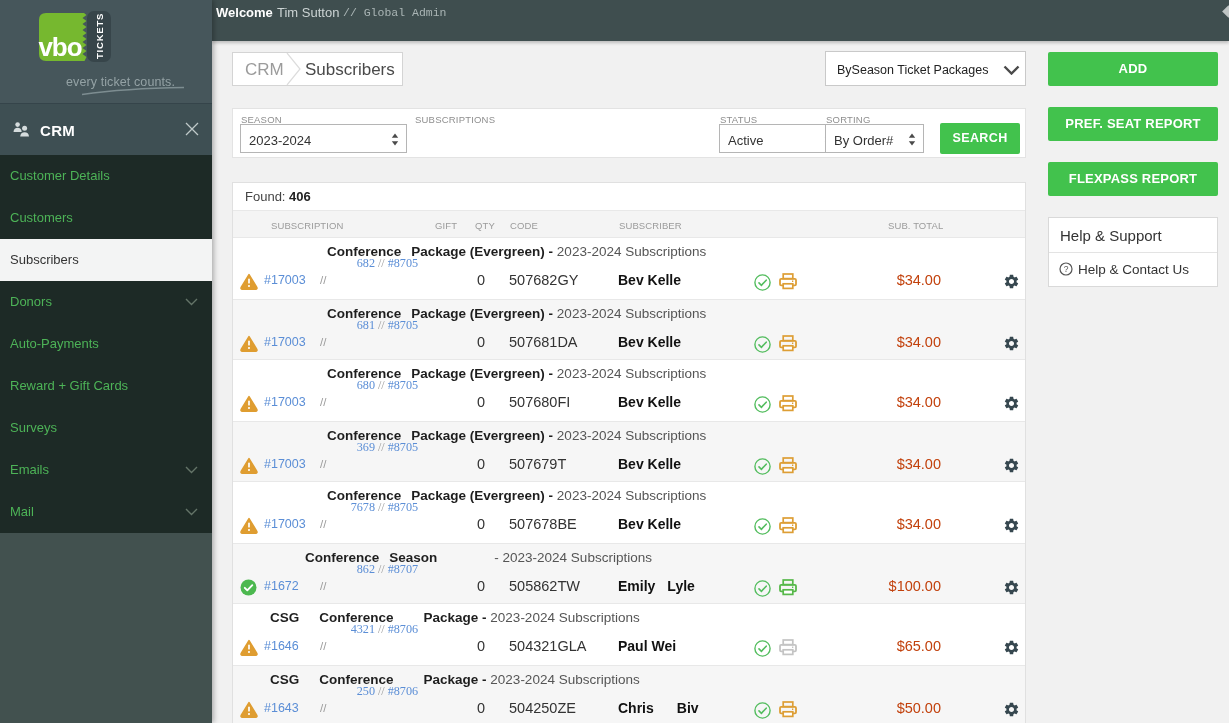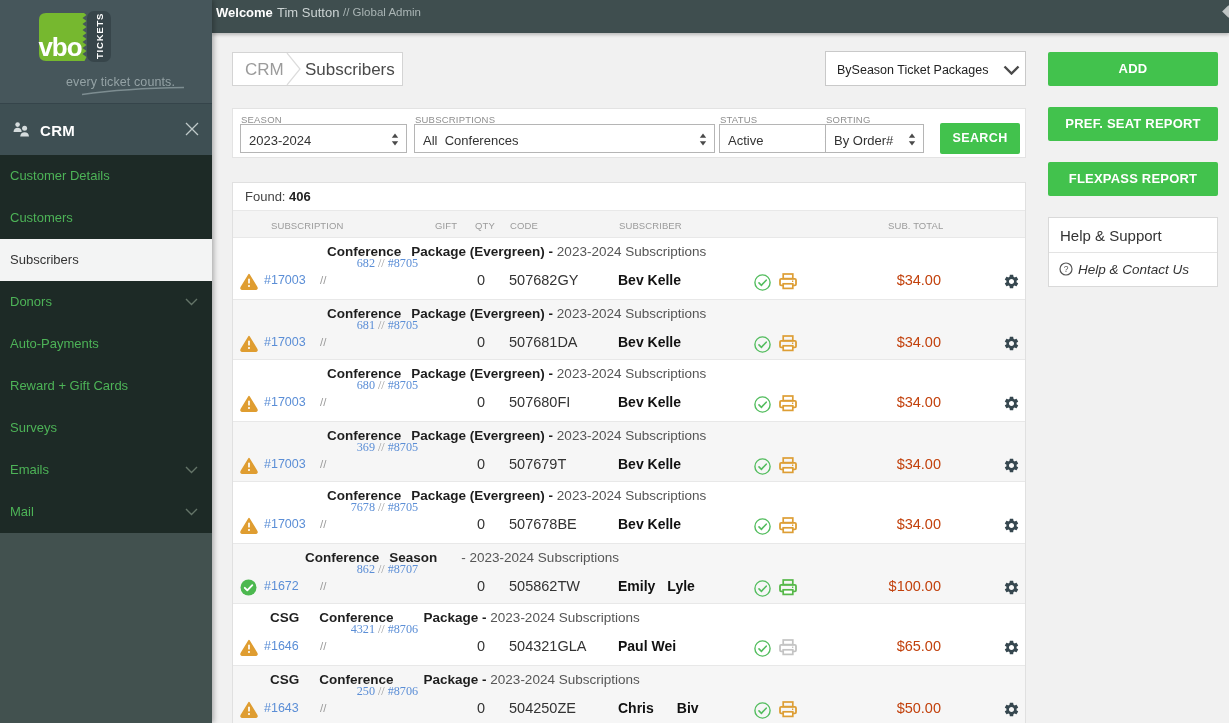--- a/index.html
+++ b/index.html
@@ -12,45 +12,45 @@
 #side-top { position:absolute; left:0; top:0; width:212px; height:103px; background:#46565b; }
 #tagline { position:absolute; left:66px; top:75px; font-size:12.5px; color:#94a2a5; letter-spacing:.1px; }
 #crm-head { position:absolute; left:0; top:103px; width:212px; height:52px; background:#3e4f53; border-top:1px solid #35444a; }
 #crm-head .ttl { position:absolute; left:40px; top:18px; font-size:15px; font-weight:bold; color:#fff; letter-spacing:.3px; }
 #menu { position:absolute; left:0; top:155px; width:212px; height:378px; background:#1d2a26; }
 .mitem { position:relative; width:212px; height:42px; color:#4db357; font-size:13px; line-height:42px; padding-left:10px; }
 .mitem.active { background:#f3f4f4; color:#333; }
 .mchev { position:absolute; right:14px; top:17px; }
 
 
-#topbar { position:absolute; left:212px; top:0; width:1017px; height:33px; background:#3f4e4f; box-shadow:0 2px 3px rgba(0,0,0,.22); z-index:4; }
+#topbar { position:absolute; left:212px; top:0; width:1017px; height:41px; background:#3f4e4f; box-shadow:0 2px 3px rgba(0,0,0,.22); z-index:4; }
 #topbar .w { position:absolute; left:4px; top:5px; font-size:13px; font-weight:bold; color:#fff; }
 #topbar .n { position:absolute; left:65px; top:5px; font-size:13px; color:#ccd4d4; }
-#topbar .g { position:absolute; left:131px; top:6px; font-size:11.5px; color:#aab5b5; }
+#topbar .g { position:absolute; left:131px; top:6px; font-size:11.5px; color:#aab5b5;font-family:Liberation Mono, monospace; }
 #scrdia { position:absolute; left:1224px; top:7px; width:9px; height:9px; background:#bfc4c4; transform:rotate(45deg); z-index:6; }
 
 
 #bc { position:absolute; left:232px; top:52px; width:171px; height:34px; background:#fff; border:1px solid #d4d4d4; }
 #bc .crm { position:absolute; left:12px; top:7px; font-size:17px; color:#9b9b9b; }
 #bc .sub { position:absolute; left:72px; top:7px; font-size:17px; color:#4a4a4a; }
 #bc svg { position:absolute; left:53px; top:0; }
 
 
 #dd { position:absolute; left:825px; top:51px; width:201px; height:35px; background:#fff; border:1px solid #c9c9c9; }
 #dd .t { position:absolute; left:11px; top:11px; font-size:12.5px; color:#222; }
 #dd svg { position:absolute; left:177px; top:13px; }
 
 
 .gbtn { position:absolute; left:1048px; width:170px; height:34px; background:#42c24d; border-radius:2px; color:#fff; font-weight:bold; font-size:13px; letter-spacing:.2px; text-align:center; line-height:34px; }
 
 
 #help { position:absolute; left:1048px; top:217px; width:170px; height:70px; background:#fff; border:1px solid #d9d9d9; }
 #help .t1 { position:absolute; left:11px; top:9px; font-size:15px; color:#333; }
 #help .dv { position:absolute; left:0; top:34px; width:168px; height:1px; background:#e3e3e3; }
-#help .t2 { position:absolute; left:29px; top:44px; font-size:13.5px; color:#333;font-style:italic; }
+#help .t2 { position:absolute; left:29px; top:44px; font-size:13.5px; color:#333; }
 #help svg { position:absolute; left:10px; top:44px; }
 
 
 #filter { position:absolute; left:232px; top:108px; width:794px; height:50px; background:#fff; border:1px solid #e3e3e3; }
 .flabel { position:absolute; top:5px; font-size:9.5px; color:#8e8e8e; letter-spacing:.2px; }
 .fsel { position:absolute; top:15px; height:29px; background:#fff; border:1px solid #b5b5b5;padding-left:20px; }
 .fsel .t { position:absolute; left:8px; top:8px; font-size:13px; color:#333; }
 .fsel svg.sp { position:absolute; right:7px; top:8px; }
 #fsearch { position:absolute; left:707px; top:14px; width:80px; height:31px; background:#42c24d; border-radius:2px; color:#fff; font-weight:bold; font-size:12.5px; letter-spacing:.4px; text-align:center; line-height:31px; }
 
@@ -181,27 +181,20 @@
     <span class="flabel" style="left:182px">SUBSCRIPTIONS</span>
     <span class="flabel" style="left:487px">STATUS</span>
     <span class="flabel" style="left:593px">SORTING</span>
     <div class="fsel" style="left:7px;width:167px">
       <span class="t">2023-2024</span>
       <svg class="sp" width="8" height="13" viewBox="0 0 8 13">
           <path d="M4 0.5 L7.2 4.7 H0.8 Z" fill="#4a4a4a"></path>
           <path d="M4 12.5 L0.8 8.3 H7.2 Z" fill="#4a4a4a"></path>
         </svg>
     </div>
-    <div class="fsel" style="left:181px;width:301px">
-      <span class="t">All&nbsp; Conferences</span>
-      <svg class="sp" width="8" height="13" viewBox="0 0 8 13">
-          <path d="M4 0.5 L7.2 4.7 H0.8 Z" fill="#4a4a4a"></path>
-          <path d="M4 12.5 L0.8 8.3 H7.2 Z" fill="#4a4a4a"></path>
-        </svg>
-    </div>
     <div class="fsel" style="left:486px;width:121px">
       <span class="t">Active</span>
       <svg class="sp" width="8" height="13" viewBox="0 0 8 13">
           <path d="M4 0.5 L7.2 4.7 H0.8 Z" fill="#4a4a4a"></path>
           <path d="M4 12.5 L0.8 8.3 H7.2 Z" fill="#4a4a4a"></path>
         </svg>
     </div>
     <div class="fsel" style="left:592px;width:99px">
       <span class="t">By Order#</span>
       <svg class="sp" width="8" height="13" viewBox="0 0 8 13">
@@ -367,21 +360,21 @@
           <rect x="1" y="5.8" width="16" height="6.6" rx="1.2" fill="none" stroke="#dd9e35" stroke-width="1.8"></rect>
           <rect x="4.2" y="10.8" width="9.6" height="4.6" fill="#fff" stroke="#dd9e35" stroke-width="1.7"></rect>
           <line x1="13" y1="8.3" x2="14.3" y2="8.3" stroke="#dd9e35" stroke-width="1.4"></line>
         </svg>
       <span class="tot">$34.00</span>
       <svg class="gear" width="17" height="17" viewBox="0 0 24 24" fill="#36474f">
           <path d="M19.14 12.94c.04-.3.06-.61.06-.94 0-.32-.02-.64-.07-.94l2.03-1.58c.18-.14.23-.41.12-.61l-1.92-3.32c-.12-.22-.37-.29-.59-.22l-2.39.96c-.5-.38-1.03-.7-1.62-.94l-.36-2.54c-.04-.24-.24-.41-.48-.41h-3.84c-.24 0-.43.17-.47.41l-.36 2.54c-.59.24-1.13.57-1.62.94l-2.39-.96c-.22-.08-.47 0-.59.22L2.74 8.87c-.12.21-.08.47.12.61l2.03 1.58c-.05.3-.09.63-.09.94s.02.64.07.94l-2.03 1.58c-.18.14-.23.41-.12.61l1.92 3.32c.12.22.37.29.59.22l2.39-.96c.5.38 1.03.7 1.62.94l.36 2.54c.05.24.24.41.48.41h3.84c.24 0 .44-.17.47-.41l.36-2.54c.59-.24 1.13-.56 1.62-.94l2.39.96c.22.08.47 0 .59-.22l1.92-3.32c.12-.22.07-.47-.12-.61l-2.01-1.58zM12 15.6c-1.98 0-3.6-1.62-3.6-3.6s1.62-3.6 3.6-3.6 3.6 1.62 3.6 3.6-1.62 3.6-3.6 3.6z"></path>
         </svg>
     </div>
     <div class="row alt">
-      <span class="title" style="left:72px">Conference<span style="margin-left:10px">Season</span><span class="n" style="margin-left:24px">- 2023-2024 Subscriptions</span></span>
+      <span class="title" style="left:72px">Conference<span style="margin-left:10px">Season</span><span class="n" style="margin-left:57px">- 2023-2024 Subscriptions</span></span>
       <svg class="icon" width="17" height="17" viewBox="0 0 17 17">
           <circle cx="8.5" cy="8.5" r="8" fill="#4cb84f"></circle>
           <path d="M4.8 8.8 l2.5 2.5 L12.3 6.2" stroke="#fff" stroke-width="1.9" fill="none" stroke-linecap="round" stroke-linejoin="round"></path>
         </svg>
       <span class="l1">#1672</span>
       <span class="sl">//</span>
       <span class="grp"><span class="num">862</span><span class="gs"> // </span><span class="lk">#8707</span></span>
       <span class="qty">0</span>
       <span class="code">505862TW</span>
       <span class="subs">Emily<span style="display:inline-block;width:12px"></span>Lyle</span>

